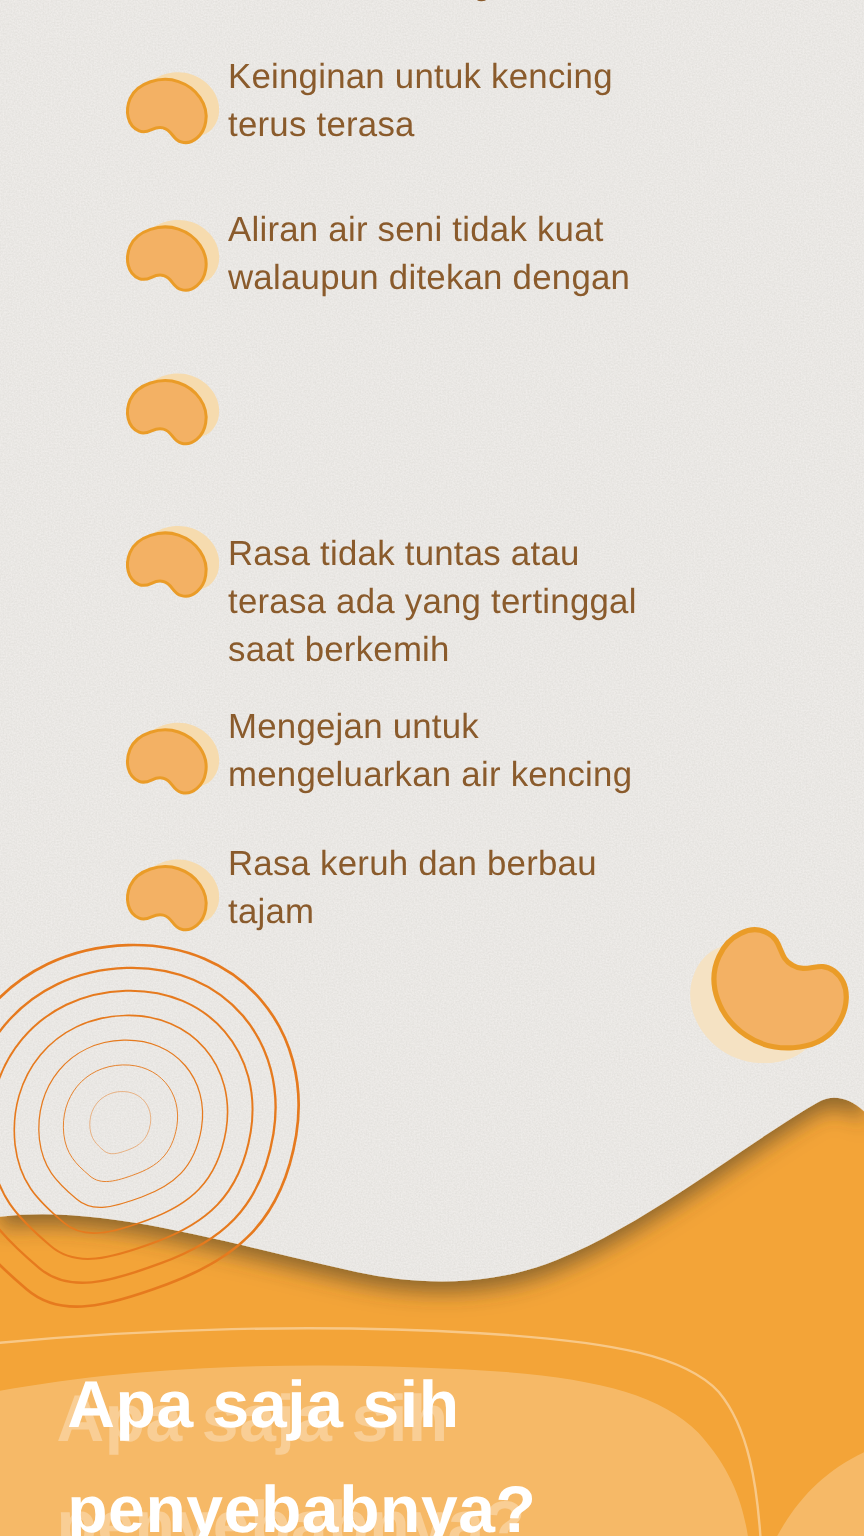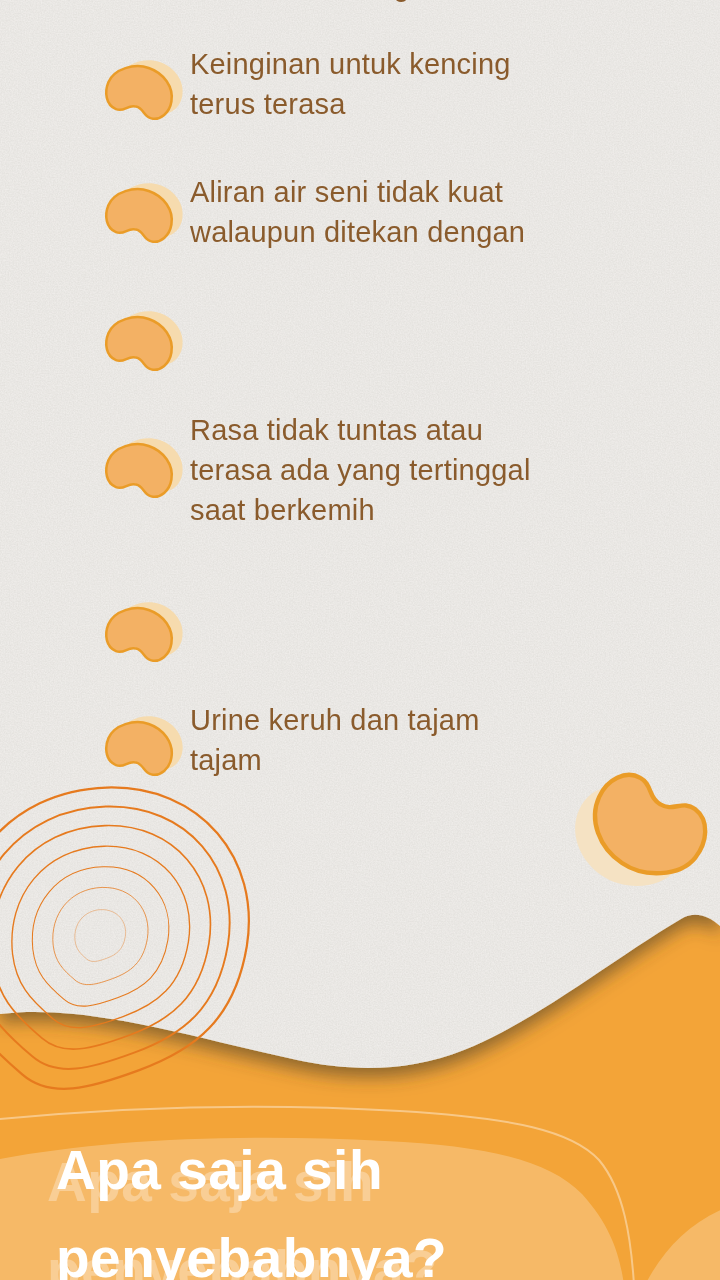--- a/index.html
+++ b/index.html
@@ -11,21 +11,21 @@
   .top-partial{position:absolute;left:150px;top:-34px;z-index:3;
     font-size:29px;line-height:40px;color:#8A5B2C;white-space:nowrap;}
   
   .item{position:absolute;left:190px;width:500px;z-index:3;
     font-size:29px;line-height:40px;color:#8A5B2C;white-space:pre-line;
     letter-spacing:.2px;}
   .bean{position:absolute;left:92px;z-index:3;}
   .i1{top:44px}  .b1{top:52px}
   .i2{top:172px} .b2{top:175px}
   .i3{top:295px} .b3{top:303px}
-  .i4{top:410px} .b4{top:430px}
+  .i4{top:442px} .b4{top:430px}
   .i5{top:586px} .b5{top:594px}
   .i6{top:700px} .b6{top:708px}
   
   .footer-heading{position:absolute;left:56px;top:1126px;z-index:6;
     font-size:55px;line-height:88px;font-weight:bold;color:#FFFFFF;
     white-space:pre-line;letter-spacing:.5px;
     text-shadow:-9px 12px 0 rgba(255,255,255,0.30);}
 </style>
 </head>
 <body>
@@ -103,19 +103,21 @@
       <use href="#beanPath" fill="#F3B164" stroke="#EA9C28" stroke-width="3"></use>
     </svg>
 
   <div class="item i1">Keinginan untuk kencing
 terus terasa</div>
   <div class="item i2">Aliran air seni tidak kuat
 walaupun ditekan dengan</div>
   <div class="item i4">Rasa tidak tuntas atau
 terasa ada yang tertinggal
 saat berkemih</div>
-  <div class="item i6">Urine keruh dan tajam
+  <div class="item i5">Mengejan untuk
+mengeluarkan air kencing</div>
+  <div class="item i6">Rasa keruh dan berbau
 tajam</div>
 
   <div class="footer-heading">Apa saja sih
 penyebabnya?</div>
 
 </div>
 
 </body></html>

